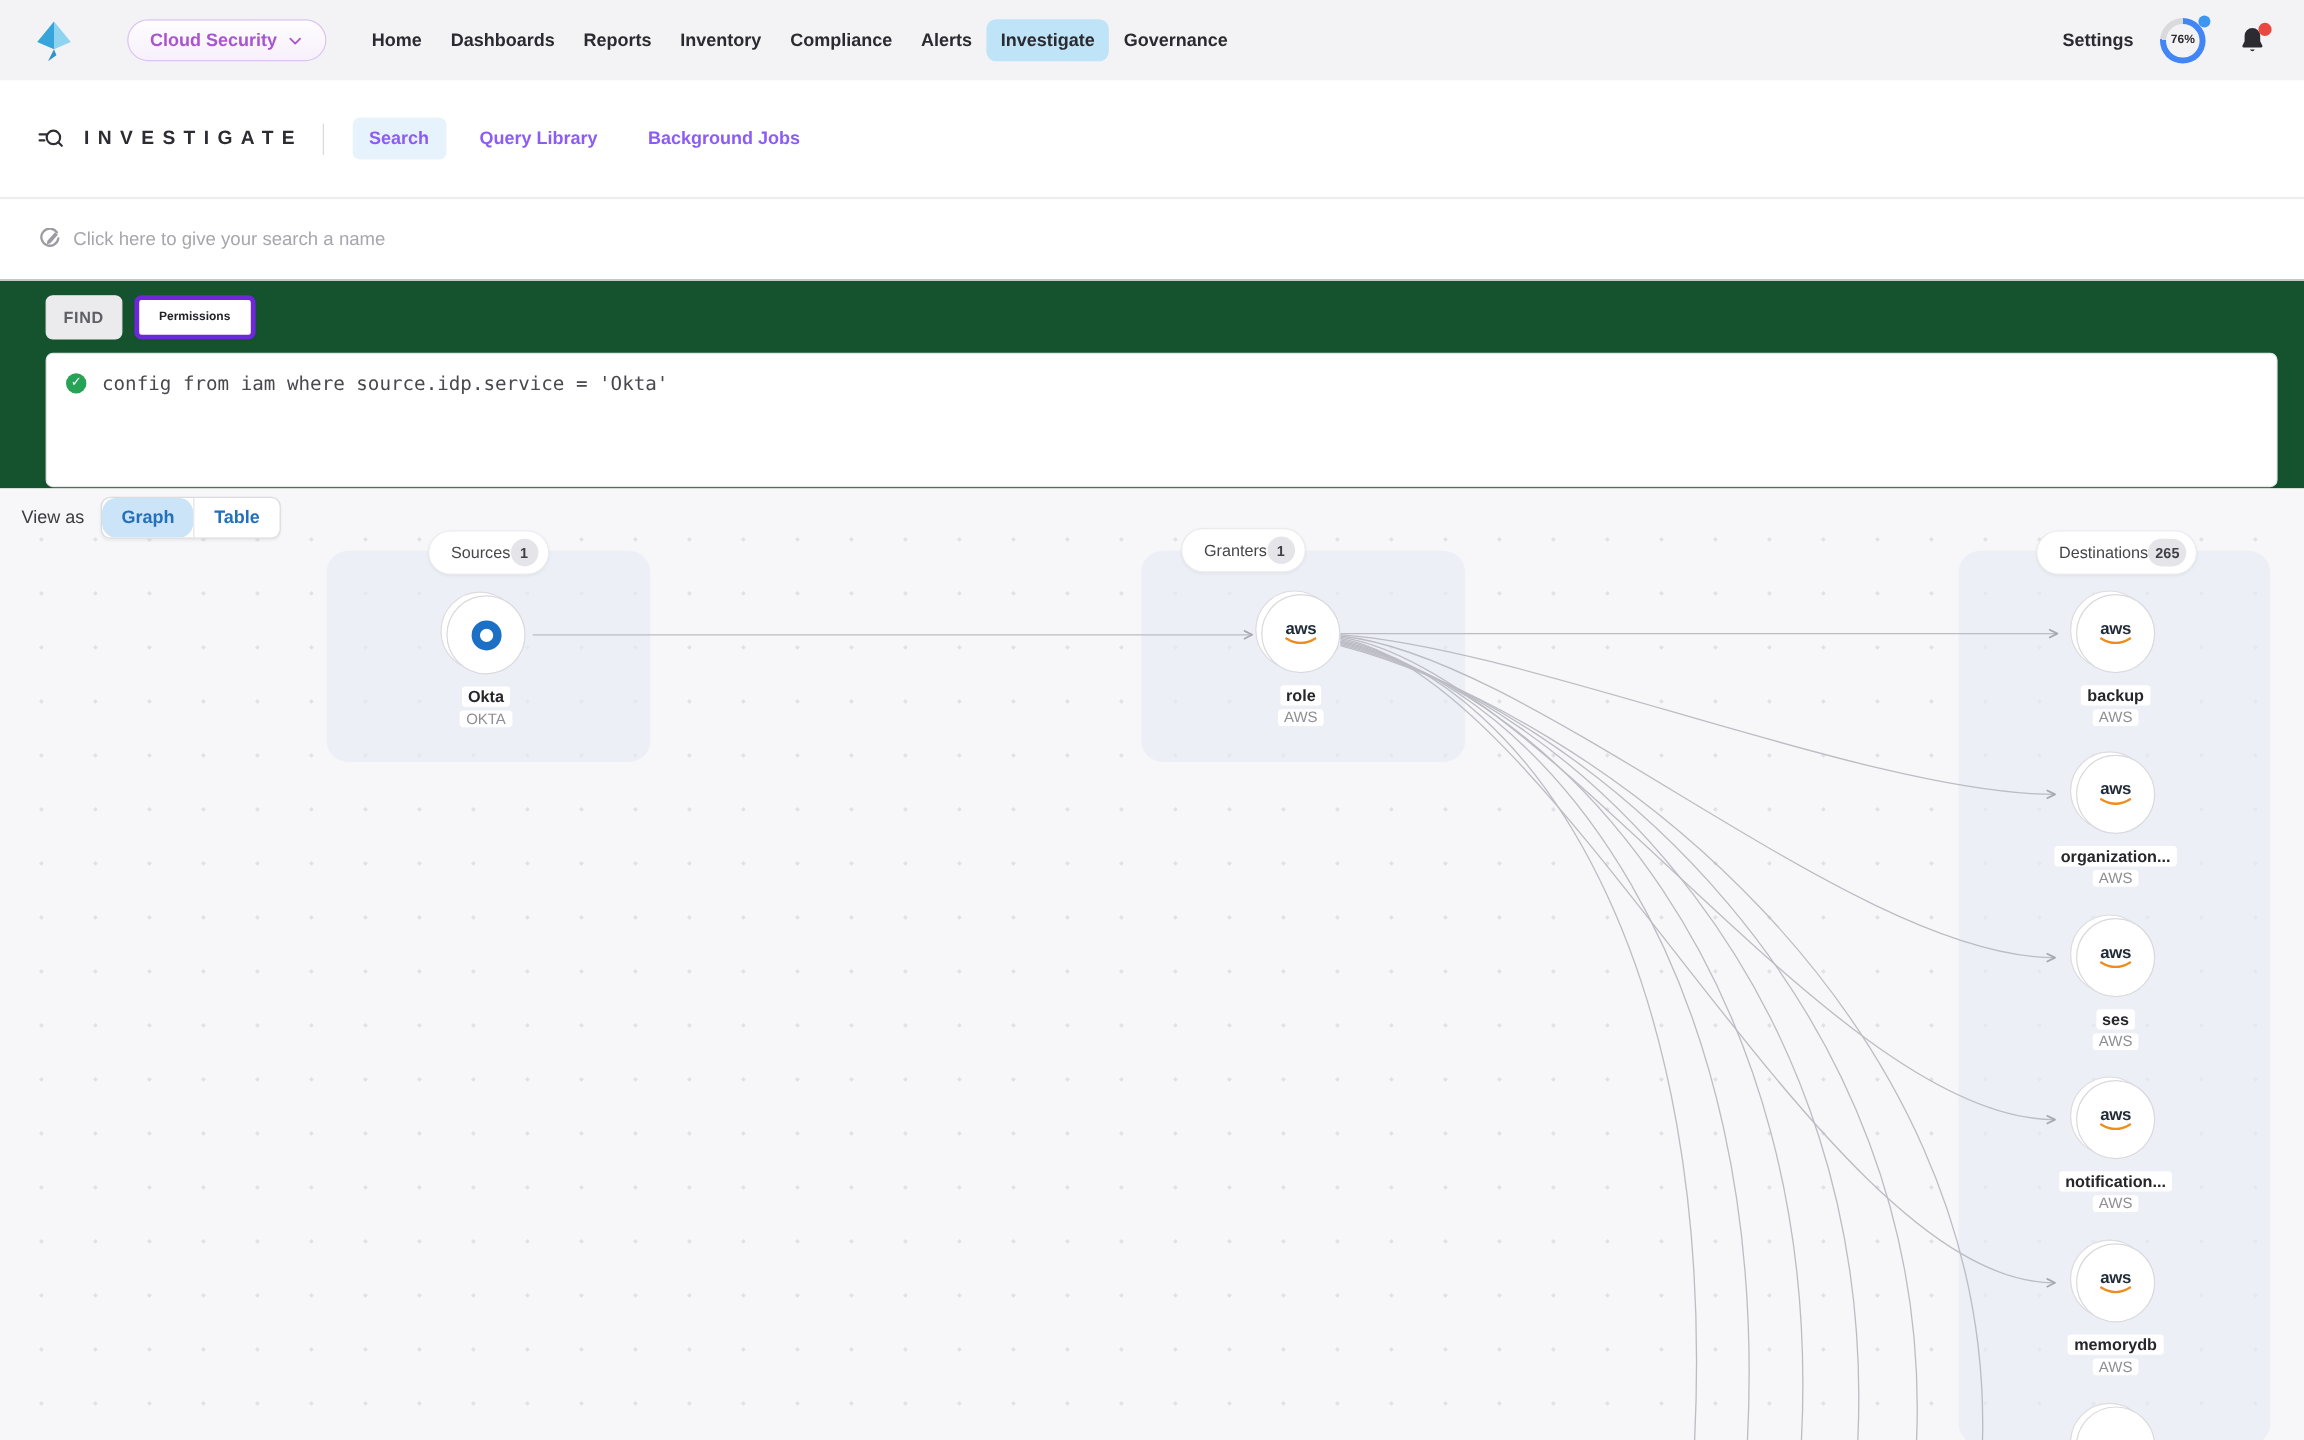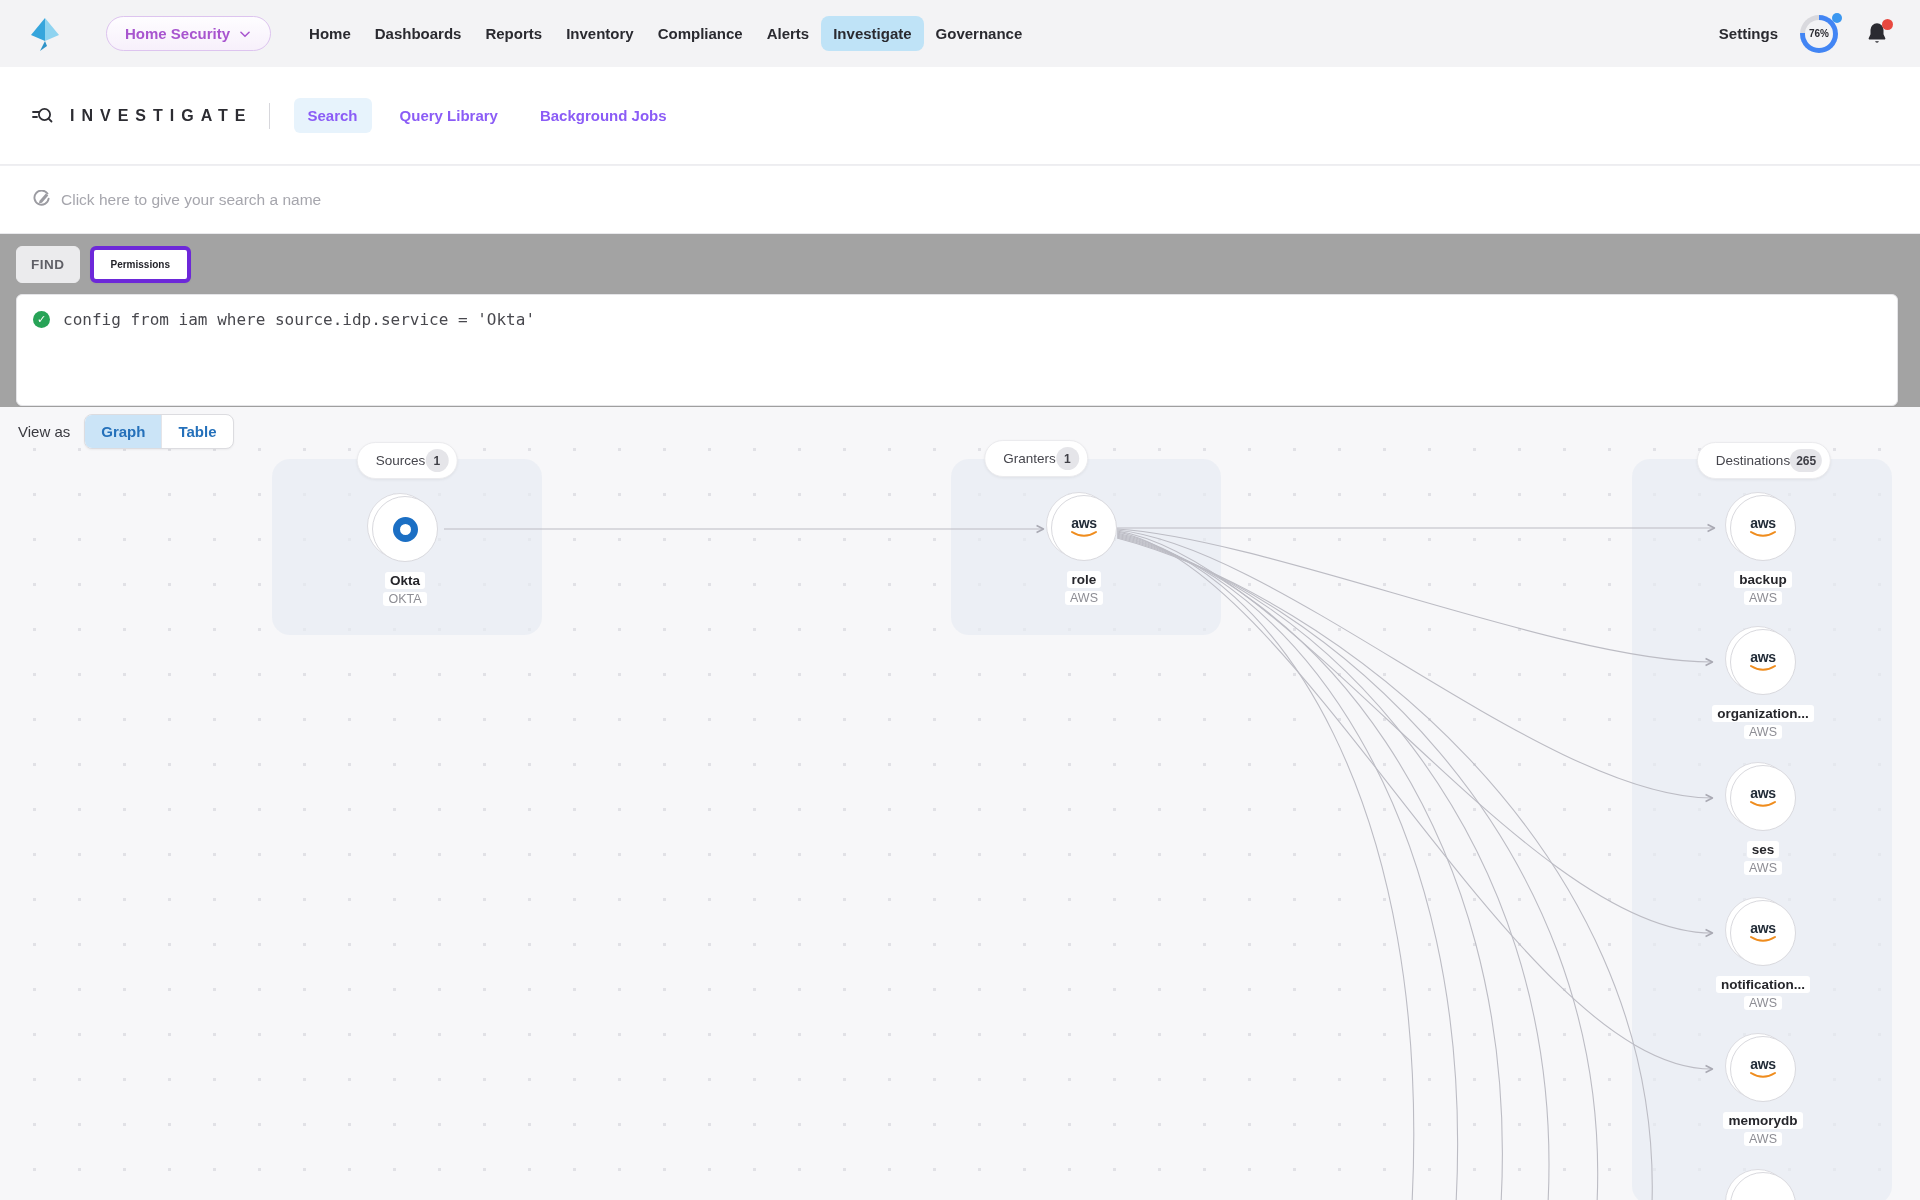--- a/index.html
+++ b/index.html
@@ -33,41 +33,41 @@
   .vdiv { width:1px; height:26px; background:#d7d7dc; margin:0 24px 0 16px; }
   .sub-tabs { display:flex; align-items:center; gap:14px; }
   .sub-tab { padding:9px 14px; font-size:15px; font-weight:600; color:#8b5cf6; border-radius:6px; cursor:pointer; white-space:nowrap; }
   .sub-tab.active { background:#e7f3fc; }
 
   
   .namerow { height:68px; background:#ffffff; border-top:1px solid #efeff2; display:flex; align-items:center; padding:0 32px; }
   .namerow-text { margin-left:10px; font-size:15.5px; color:#a6a6ad; cursor:text; }
 
   
-  .querysec { height:174px; background:#a3a3a3; border-top:1px solid #e9e9ec; padding:10px 22px 0 16px; }
+  .querysec { height:174px; background:#14532d; border-top:1px solid #e9e9ec; padding:10px 22px 0 38px; }
   .qtabs { display:flex; align-items:center; gap:10px; height:40px; }
   .find-chip { background:#ebebed; border:1px solid #ebebed; border-radius:6px; padding:10px 14px;
     font-size:13.5px; font-weight:700; letter-spacing:.5px; color:#5f5f66; }
   .perm-chip { background:#ffffff; border:4px solid #6d28d9; border-radius:6px; padding:9px 17px;
     font-size:10px; font-weight:600; color:#222228; box-shadow:0 1px 2px rgba(0,0,0,.04); cursor:pointer; }
   .querybox { margin-top:10px; height:112px; background:#ffffff; border:1px solid #e5e5e8; border-radius:6px;
     padding:15px 16px; display:flex; align-items:flex-start; box-shadow:0 1px 3px rgba(0,0,0,.04); cursor:text; }
   .check-badge { width:17px; height:17px; border-radius:50%; background:#27a357; color:#fff; font-size:11px; line-height:17px;
     text-align:center; flex:0 0 auto; margin-top:1px; }
   .query-text { margin-left:13px; font-family:"DejaVu Sans Mono", monospace; font-size:16px; color:#48484e; }
 
   
   .graph { position:relative; height:793px; background-color:#f7f7f9; overflow:hidden;
     background-image:radial-gradient(#e1e1e6 1.6px, transparent 1.8px); background-size:45px 45px; background-position:12px 20px; }
   .viewas { position:absolute; left:18px; top:7px; display:flex; align-items:center; z-index:5; }
   .viewas-label { font-size:15px; color:#3a3a40; }
   .seg { display:flex; margin-left:14px; border:1px solid #dcdce0; border-radius:8px; overflow:hidden; background:#fff;
     box-shadow:0 1px 2px rgba(0,0,0,.05); }
   .seg-opt { padding:8px 16px; font-size:15px; font-weight:600; color:#2470ba; cursor:pointer; }
-  .seg-opt.active { background:#cbe4f7; }
+  .seg-opt.active { background:#cbe4f7;border-radius:12px; }
   .seg-opt + .seg-opt { border-left:1px solid #e4e4e8; }
 
   .panel { position:absolute; background:rgba(231,235,243,.65); border-radius:18px; z-index:1; }
   .edges { position:absolute; left:0; top:0; z-index:2; }
 
   .col-pill { position:absolute; transform:translateX(-50%); display:flex; align-items:center; 
     background:#fff; border:1px solid #ebebee; border-radius:999px; padding:6px 8px 6px 18px; z-index:4;
     box-shadow:0 1px 3px rgba(0,0,0,.06); cursor:pointer; }
   .col-pill-title { font-size:13.5px; color:#46464d; }
   .col-badge { min-width:23px; height:23px; border-radius:999px; background:#e5e5e9; color:#3f3f46;
@@ -89,21 +89,21 @@
 
 <div class="app">
 
   <header class="topnav">
     <svg class="logo" viewBox="0 0 34 36">
       <polygon points="17,2 3,19 17,25" fill="#35a5dc"></polygon>
       <polygon points="17,2 31,19 17,25" fill="#8ed3f0"></polygon>
       <polygon points="17,25 12,35 19,30" fill="#2f93c8"></polygon>
     </svg>
     <div class="brand-pill">
-      <span>Home Security</span>
+      <span>Cloud Security</span>
       <svg width="14" height="14" viewBox="0 0 24 24">
         <polyline points="5,9 12,16 19,9" fill="none" stroke="#a855cf" stroke-width="2.6" stroke-linecap="round" stroke-linejoin="round"></polyline>
       </svg>
     </div>
     <nav class="nav-items">
       <a class="nav-item">Home</a>
       <a class="nav-item">Dashboards</a>
       <a class="nav-item">Reports</a>
       <a class="nav-item">Inventory</a>
       <a class="nav-item">Compliance</a>

